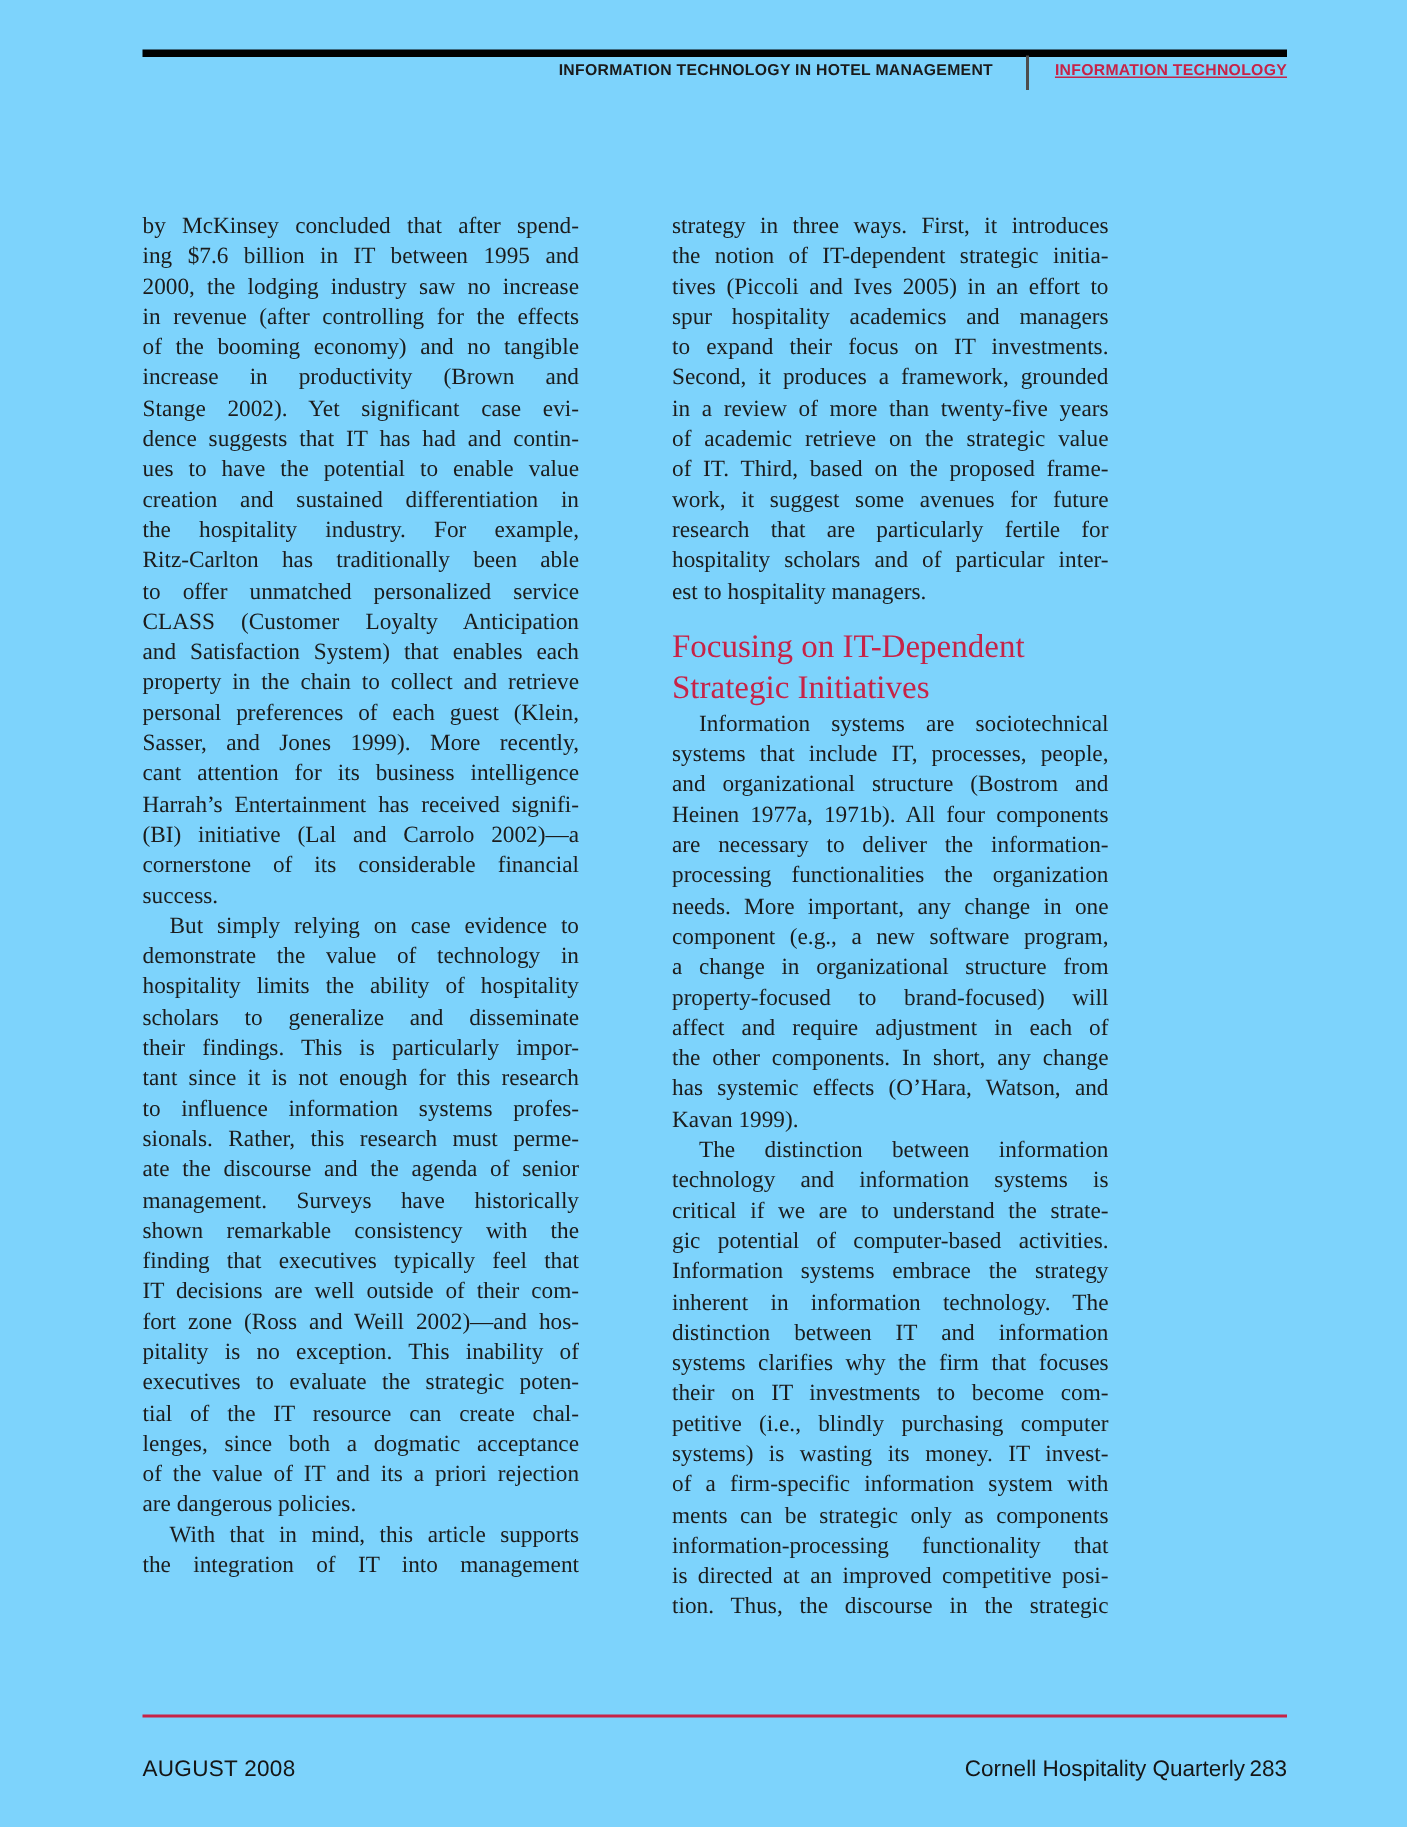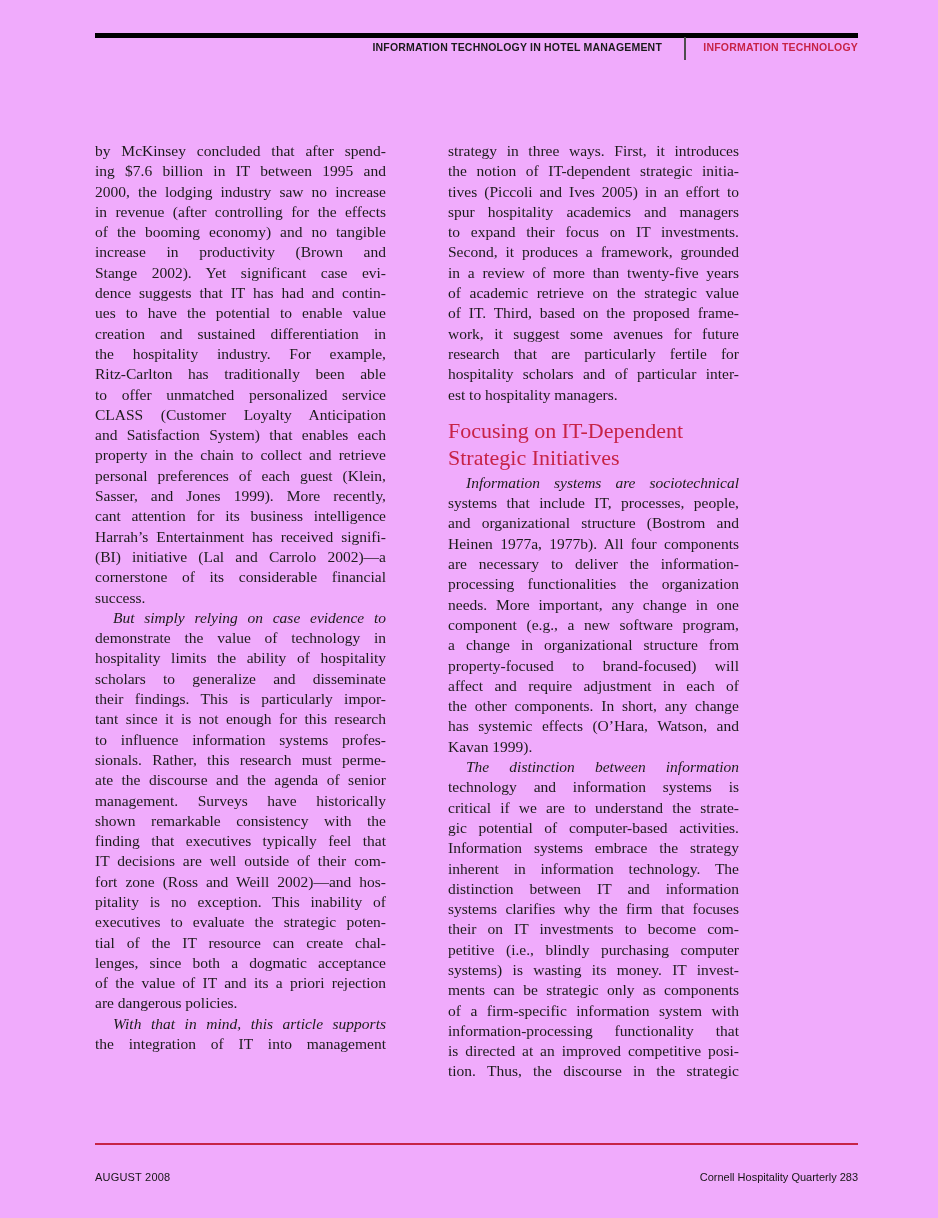--- a/index.html
+++ b/index.html
@@ -1,52 +1,52 @@
 <!DOCTYPE html>
 <html style="--accent: #c72347;"><head>
 <meta charset="utf-8">
 <style>
   * { margin:0; padding:0; box-sizing:border-box; }
   html, body { background:#e8e8e8; }
   .page {
     position:relative; width:938px; height:1218px; margin:0 auto;
-    background:#f0abfc; overflow:hidden;
+    background:#7dd3fc; overflow:hidden;
     font-family:"Liberation Serif", serif; color:#1c1c1c;
   }
   .top-rule { position:absolute; left:95px; top:33px; width:763px; height:5px; background:#000; }
   .hdr {
     position:absolute; top:41px; font-family:"Liberation Sans", sans-serif;
     font-size:10.5px; font-weight:bold; letter-spacing:0.2px; white-space:nowrap;
   }
   .hdr-left { right:276px; color:#1a1a1a; }
-  .hdr-right { right:80px; color:var(--accent,#c72347); }
+  .hdr-right { right:80px; color:var(--accent,#c72347);text-decoration:underline; }
   .hdr-sep { position:absolute; left:684px; top:37px; width:1.5px; height:23px; background:#4d4d4d; }
 
   .col {
     position:absolute; top:141px; width:291px;
     font-size:15.5px; line-height:20.3px; color:#1c1c1c;
   }
   .col-left { left:95px; }
   .col-right { left:417px;margin-left:31px; }
 
   .line { text-align:justify; text-align-last:justify; }
   .line.last { text-align-last:left; }
-  .line.indent { text-indent:18px;font-style:italic; }
+  .line.indent { text-indent:18px; }
 
   .heading-block {
     margin-top:12px; margin-bottom:2px;
     color:var(--accent,#c72347);
     font-size:22px; line-height:27px; font-weight:normal;
   }
   .heading-block .line { text-align:left; text-align-last:left; }
 
   .foot-rule { position:absolute; left:95px; top:1143px; width:763px; height:1.5px; background:var(--accent,#c72347); }
   .foot {
     position:absolute; top:1171px; font-family:"Liberation Sans", sans-serif;
-    font-size:11px; color:#151515; white-space:nowrap;text-align:right;
+    font-size:15px; color:#151515; white-space:nowrap;text-align:right;
   }
   .foot-left { left:95px; letter-spacing:0.2px; }
   .foot-right { right:80px; }
   .foot-right .pagenum { margin-left:3px; }
 </style>
 </head>
 <body>
 
 <div class="page">
   <div class="top-rule"></div>
@@ -124,21 +124,21 @@
         <div class="line last">est to hospitality managers.</div>
       </div>
       <div class="heading-block">
         <div class="line">Focusing on IT-Dependent</div>
         <div class="line last">Strategic Initiatives</div>
       </div>
       <div class="para">
         <div class="line indent">Information systems are sociotechnical</div>
         <div class="line">systems that include IT, processes, people,</div>
         <div class="line">and organizational structure (Bostrom and</div>
-        <div class="line">Heinen 1977a, 1977b). All four components</div>
+        <div class="line">Heinen 1977a, 1971b). All four components</div>
         <div class="line">are necessary to deliver the information-</div>
         <div class="line">processing functionalities the organization</div>
         <div class="line">needs. More important, any change in one</div>
         <div class="line">component (e.g., a new software program,</div>
         <div class="line">a change in organizational structure from</div>
         <div class="line">property-focused to brand-focused) will</div>
         <div class="line">affect and require adjustment in each of</div>
         <div class="line">the other components. In short, any change</div>
         <div class="line">has systemic effects (O’Hara, Watson, and</div>
         <div class="line last">Kavan 1999).</div>
@@ -148,22 +148,22 @@
         <div class="line">technology and information systems is</div>
         <div class="line">critical if we are to understand the strate-</div>
         <div class="line">gic potential of computer-based activities.</div>
         <div class="line">Information systems embrace the strategy</div>
         <div class="line">inherent in information technology. The</div>
         <div class="line">distinction between IT and information</div>
         <div class="line">systems clarifies why the firm that focuses</div>
         <div class="line">their on IT investments to become com-</div>
         <div class="line">petitive (i.e., blindly purchasing computer</div>
         <div class="line">systems) is wasting its money. IT invest-</div>
+        <div class="line">of a firm-specific information system with</div>
         <div class="line">ments can be strategic only as components</div>
-        <div class="line">of a firm-specific information system with</div>
         <div class="line">information-processing functionality that</div>
         <div class="line">is directed at an improved competitive posi-</div>
         <div class="line">tion. Thus, the discourse in the strategic</div>
       </div>
     </div>
 
   <div class="foot-rule"></div>
   <div class="foot foot-left">AUGUST 2008</div>
   <div class="foot foot-right"><span>Cornell Hospitality Quarterly</span><span class="pagenum">283</span></div>
 </div>

